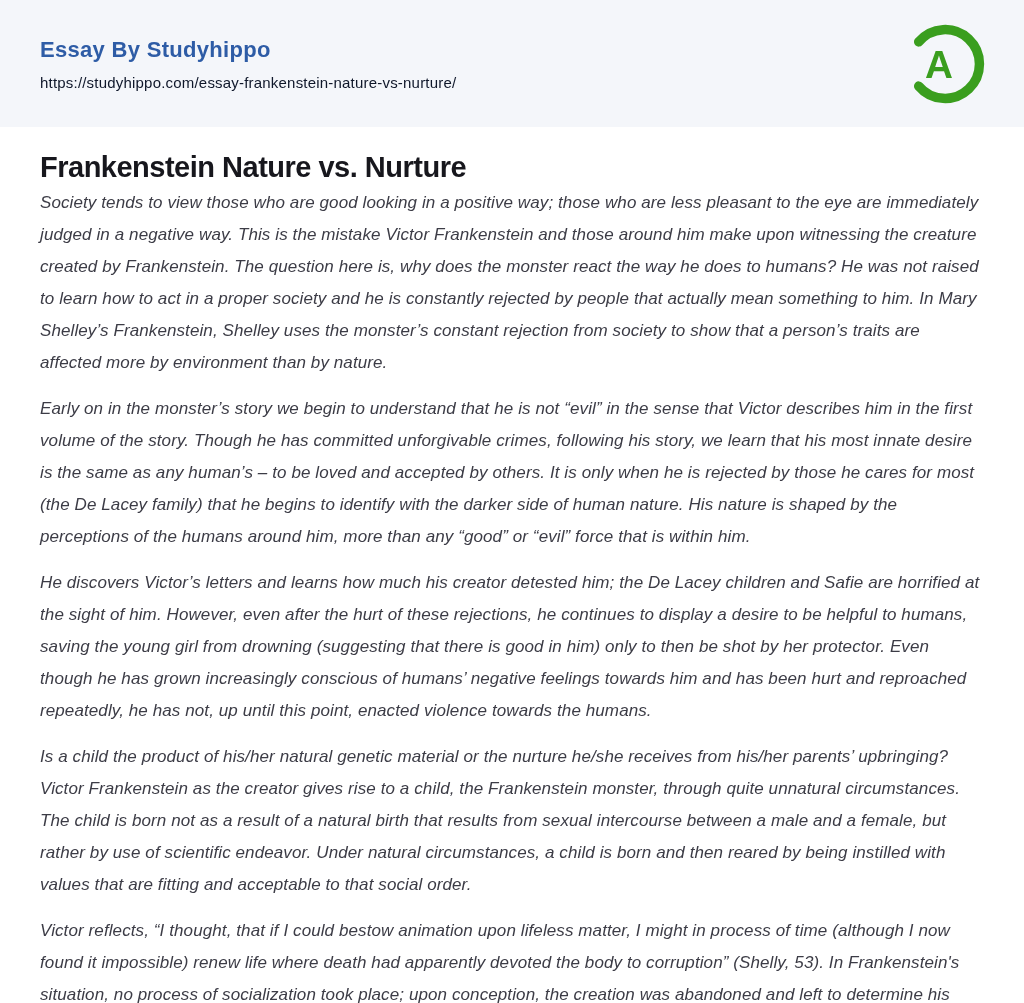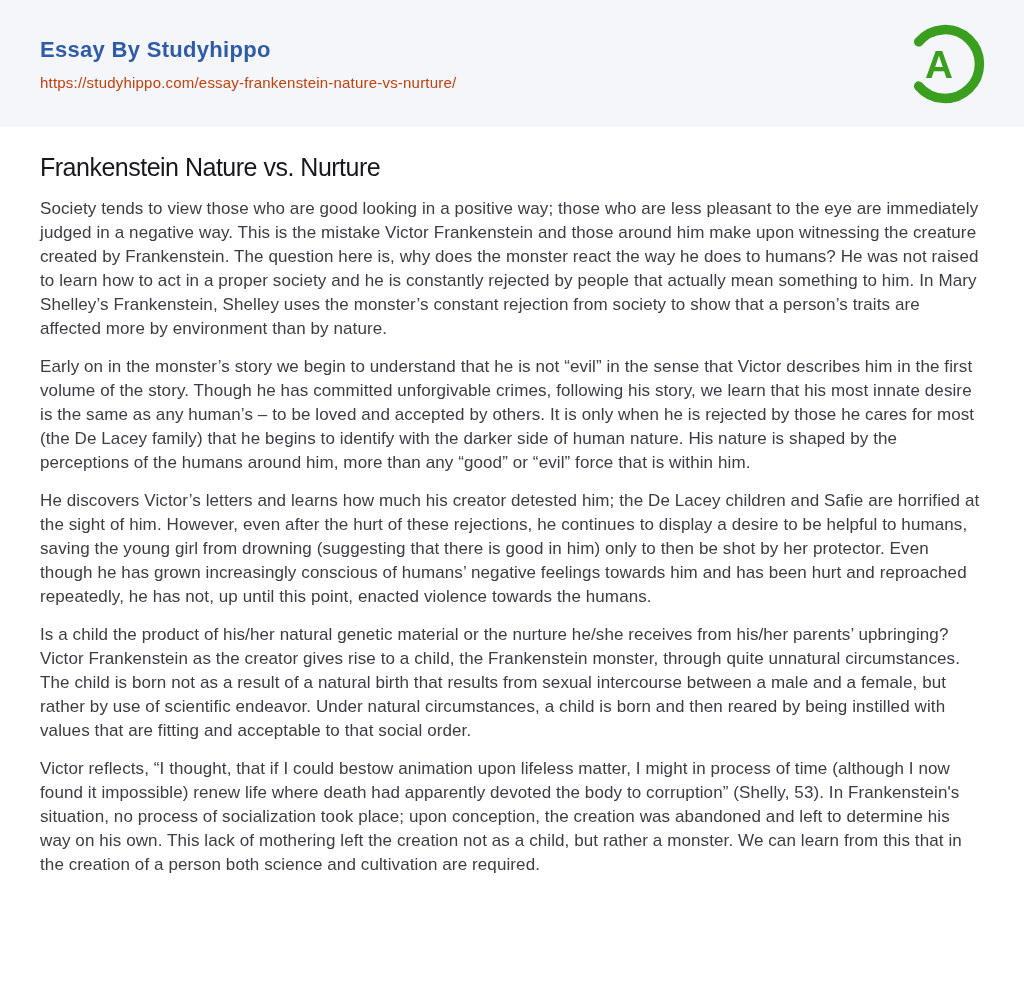--- a/index.html
+++ b/index.html
@@ -20,42 +20,43 @@
     padding: 0 36px 0 40px;
   }
   .header-text { display: flex; flex-direction: column; gap: 11px; }
   .site-title {
     color: #2e5ca6;
     font-size: 22px;
     font-weight: 700;
     letter-spacing: 0.3px;
   }
   .site-url {
-    color: #c2410c;
+    color: #0f172a;
     font-size: 15px;
     font-weight: 400;
     text-decoration: none;
     letter-spacing: 0.2px;
   }
   .logo { width: 86px; height: 86px; display: block; }
   .essay-main { padding: 20px 40px 0 40px; }
   .essay-title {
     color: #17171d;
-    font-size: 25px;
-    font-weight: 400;
+    font-size: 29px;
+    font-weight: 700;
     letter-spacing: -0.5px;
     line-height: 40px;
-    margin-bottom: 10px;
+    margin-bottom: 0;
   }
   .essay-paragraph {
     color: #3c3c46;
     font-size: 17px;
-    line-height: 24px;
+    line-height: 32px;
     letter-spacing: 0.1px;
     margin: 14px 0;
+    font-style: italic;
   }
   .essay-paragraph:first-of-type { margin-top: 0; }
 </style>
 </head>
 <body>
 
 <header class="page-header">
   <div class="header-text">
     <div class="site-title">Essay By Studyhippo</div>
     <a class="site-url">https://studyhippo.com/essay-frankenstein-nature-vs-nurture/</a>

